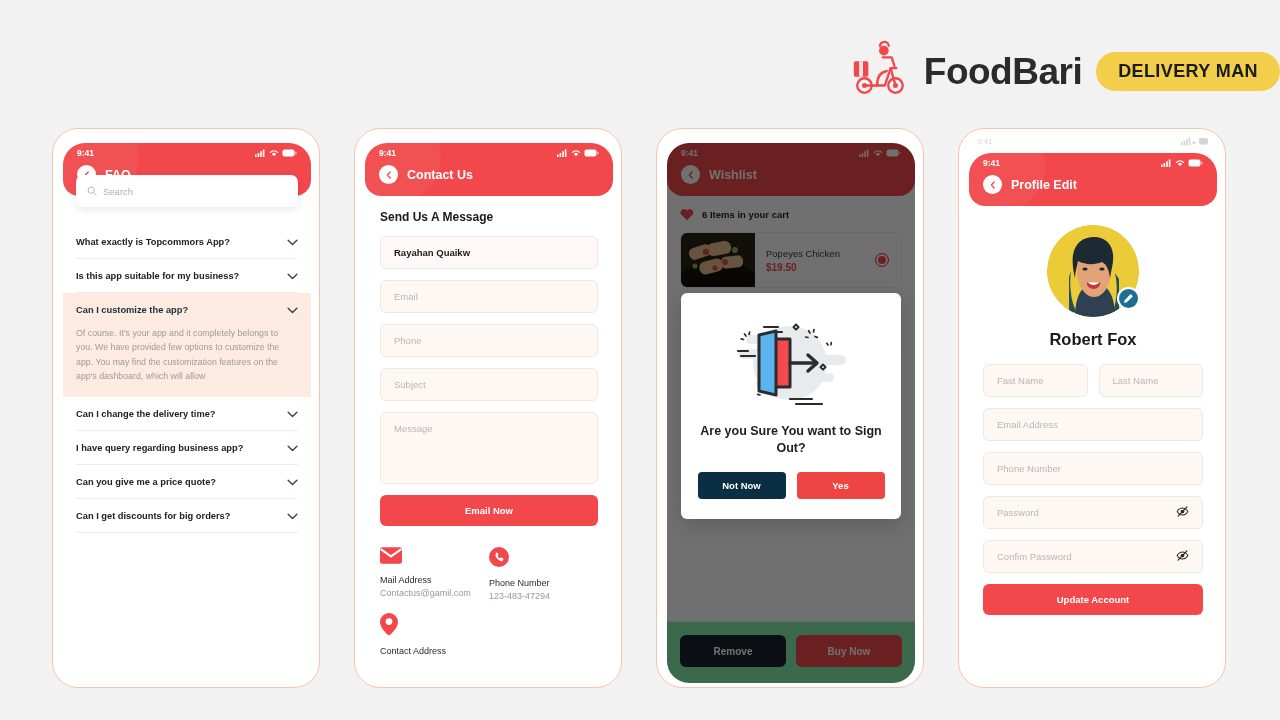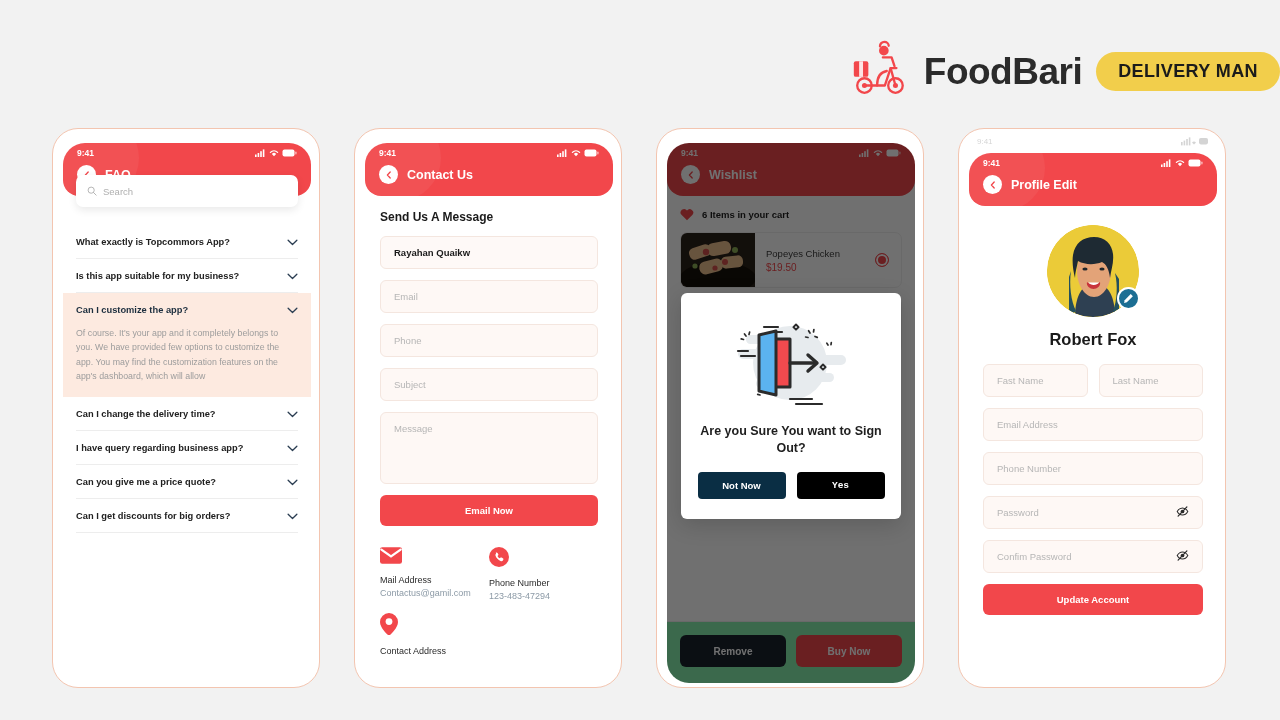--- a/index.html
+++ b/index.html
@@ -135,21 +135,21 @@
   .wl-body { padding: 12px 13px 0; }
   .wl-cart { display: flex; align-items: center; gap: 8px; margin-bottom: 11px; }
   .wl-cart-text { font-size: 9.5px; font-weight: bold; color: #1F1F1F; }
   .wl-item {
     display: flex; align-items: center; border: 1px solid #EFEFEF;
     border-radius: 7px; overflow: hidden; margin-bottom: 10px; height: 56px;
   }
   .wl-thumb { width: 74px; height: 56px; flex: none; }
   .wl-meta { flex: 1; padding-left: 11px; }
   .wl-name { font-size: 9.5px; color: #3A3A3A; margin-bottom: 3px; }
-  .wl-price { font-size: 10px; font-weight: normal; color: #F2474B; }
+  .wl-price { font-size: 10px; font-weight: bold; color: #F2474B; }
   .wl-radio { width: 14px; height: 14px; border-radius: 50%; border: 1.5px solid #F2474B; margin-right: 12px; flex: none; }
   .wl-radio.on { background: #F2474B; box-shadow: inset 0 0 0 2px #FFFFFF; }
   .wl-footer {
     position: absolute; left: 0; bottom: 0; width: 100%;
     display: flex; gap: 10px; padding: 13px 13px 16px;
     border-top: 1px solid #EFEFEF; background: #86efac;
   }
   .wl-btn {
     flex: 1; height: 32px; border-radius: 6px; display: flex;
     align-items: center; justify-content: center;
@@ -170,21 +170,21 @@
     font-size: 12.5px; font-weight: bold; color: #1E1E1E;
     line-height: 1.38; margin-bottom: 14px;
   }
   .modal-btns { display: flex; gap: 11px; justify-content: center; }
   .modal-btn {
     width: 88px; height: 27px; border-radius: 4px; display: flex;
     align-items: center; justify-content: center;
     font-size: 9.5px; font-weight: bold; color: #FFFFFF;
   }
   .modal-btn.navy { background: #0A2E44; }
-  .modal-btn.red { background: #000000; font-family: Liberation Mono, monospace; }
+  .modal-btn.red { background: #ef4444; }
 
   
   .profile-body { padding: 0 14px; text-align: center; }
   .avatar-wrap { position: relative; width: 92px; height: 92px; margin: 19px auto 0; }
   .avatar { width: 92px; height: 92px; border-radius: 50%; overflow: hidden; display: block; }
   .avatar-edit {
     position: absolute; right: -1px; bottom: 7px;
     width: 23px; height: 23px; border-radius: 50%; background: #1C6E93;
     border: 2px solid #FFFFFF; display: flex; align-items: center; justify-content: center;
   }

